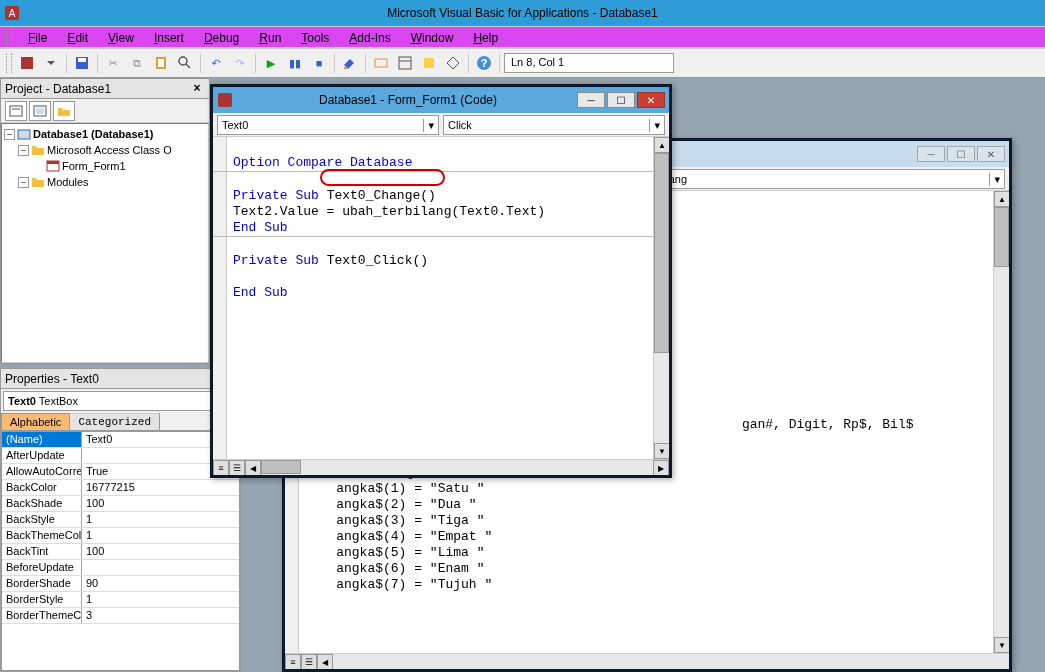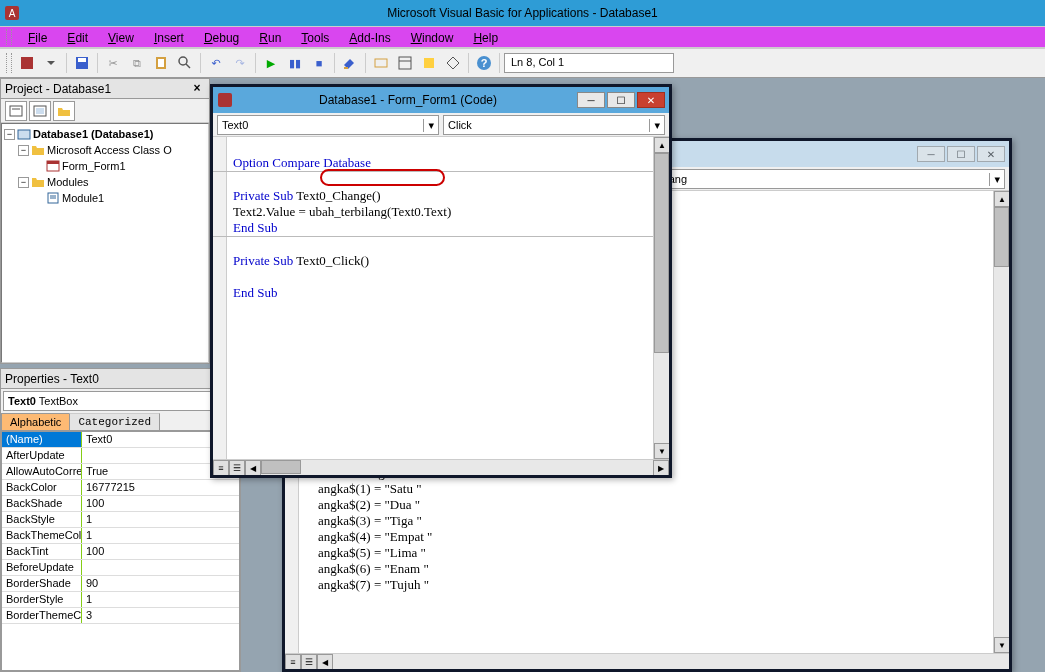--- a/index.html
+++ b/index.html
@@ -55,21 +55,21 @@
 .mdi-titlebar .winbtn { width: 28px; height: 16px; border: 1px solid #888; background: #e8e8e8; font-size: 10px; display: flex; align-items: center; justify-content: center; }
 .mdi-titlebar .winbtn.close { background: #c94030; color: #fff; border-color: #a03020; }
 .mdi-titlebar.inactive .winbtn { opacity: 0.6; }
 
 .code-dropdowns { height: 24px; display: flex; gap: 4px; padding: 2px 4px; border-bottom: 1px solid #ccc; background: #f0f0f0; }
 .code-dropdowns .dd { flex: 1; border: 1px solid #999; background: #fff; height: 20px; display: flex; align-items: center; justify-content: space-between; padding: 0 4px; font-size: 11px; }
 .code-dropdowns .dd .arrow { border-left: 1px solid #999; padding-left: 4px; }
 
 .code-area { position: relative; background: #fff; overflow: hidden; }
 .code-margin { position: absolute; left: 0; top: 0; width: 14px; height: 100%; background: #f0f0f0; border-right: 1px solid #ccc; }
-.code-text { font-family: Liberation Serif, serif; font-size: 13px; line-height: 16px; padding: 2px 4px 2px 20px; white-space: pre; color: #000; }
+.code-text { font-family: Liberation Mono, monospace; font-size: 13px; line-height: 16px; padding: 2px 4px 2px 20px; white-space: pre; color: #000; }
 .code-text .kw { color: #0000cc; }
 .code-hr { height: 0; border: none; border-top: 1px solid #bbb; margin-left: -20px; }
 .ring { display: inline-block; position: absolute; border: 2px solid #cc0000; border-radius: 10px; }
 
 .scrollbar-v { position: absolute; right: 0; top: 0; bottom: 16px; width: 16px; background: #e8e8e8; border-left: 1px solid #ccc; }
 .scrollbar-h { position: absolute; left: 0; right: 0; bottom: 0; height: 16px; background: #e8e8e8; border-top: 1px solid #ccc; display:flex; }
 .scroll-thumb { background: #c0c0c0; border: 1px solid #999; }
 .scroll-btn { width: 16px; height: 16px; background: #e0e0e0; border: 1px solid #999; font-size: 8px; display:flex; align-items:center; justify-content:center; }
 .viewmode-btns { display:flex; }
 .viewmode-btns .vb { width:16px; height:16px; border:1px solid #999; background:#e0e0e0; font-size:9px; display:flex; align-items:center; justify-content:center; }
@@ -228,28 +228,20 @@
           </svg>
         <span>Form_Form1</span>
       </div>
       <div class="tree-node tree-indent-1">
         <span class="expander">−</span>
         <svg class="icon" width="14" height="14">
             <path d="M1 3 L5 3 L6 5 L13 5 L13 12 L1 12 Z" fill="#f0c040"></path>
           </svg>
         <span>Modules</span>
       </div>
-      <div class="tree-node tree-indent-3">
-        <svg class="icon" width="14" height="14">
-            <rect x="2" y="2" width="10" height="10" fill="#fff" stroke="#369"></rect>
-            <line x1="4" y1="5" x2="10" y2="5" stroke="#369"></line>
-            <line x1="4" y1="7" x2="10" y2="7" stroke="#369"></line>
-          </svg>
-        <span>Module1</span>
-      </div>
     </div>
   </div>
 
   <div class="panel" style="left:0; top:290px; width:241px; bottom:0; display:flex; flex-direction:column;">
     <div class="panel-title">
       <span>Properties - Text0</span>
       <span class="panel-close">×</span>
     </div>
     <div style="padding:2px;">
       <div class="prop-combo">

